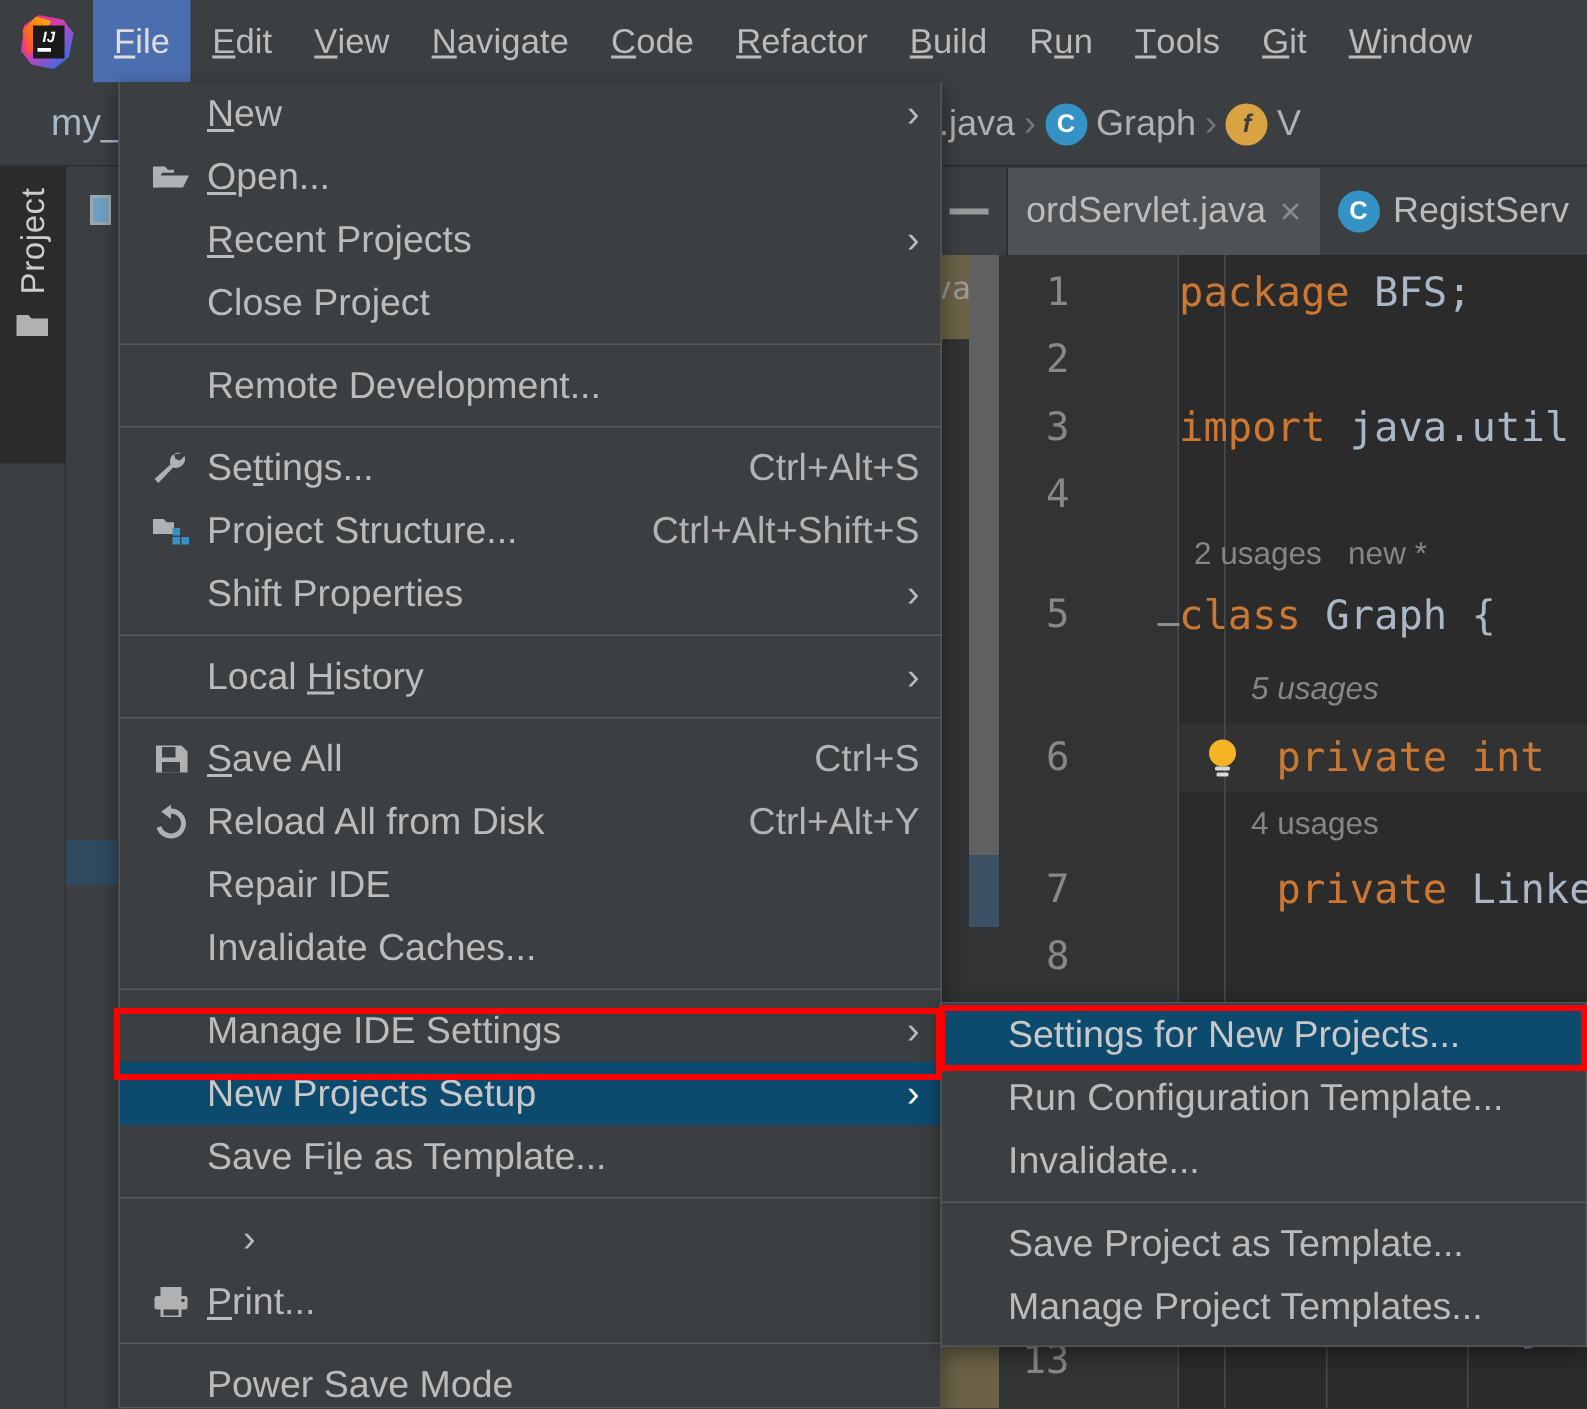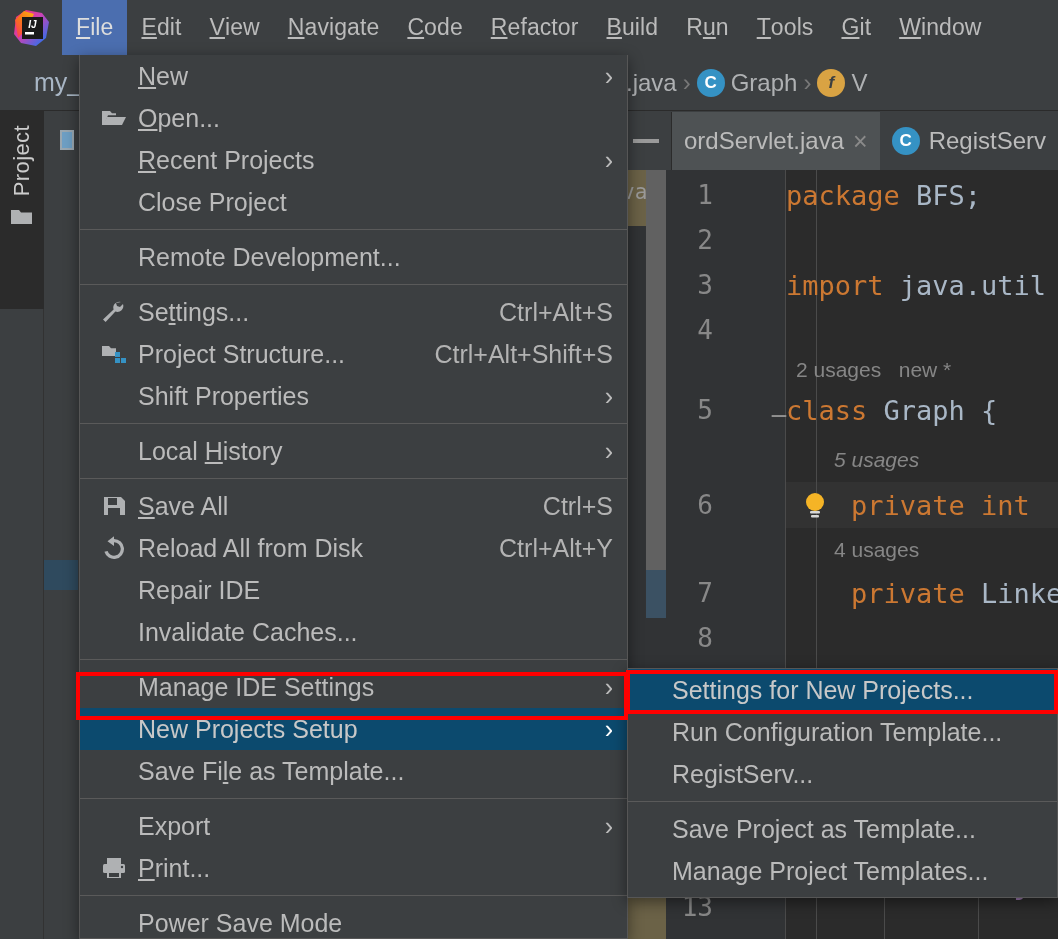--- a/index.html
+++ b/index.html
@@ -466,21 +466,20 @@
         <span class="mi-label">New Projects Setup</span>
         <span class="mi-arrow">›</span>
       </div>
       <div class="mi">
         <span class="mi-icon"></span>
         <span class="mi-label">Save Fi<u>l</u>e as Template...</span>
       </div>
       <div class="msep"></div>
       <div class="mi">
         <span class="mi-icon"></span>
-        <span class="mi-label">Export</span>
         <span class="mi-arrow">›</span>
       </div>
       <div class="mi">
         <span class="mi-icon">
           <svg width="26" height="24" viewBox="0 0 26 24">
             <rect x="6" y="2" width="14" height="6" fill="#AFB1B3"></rect>
             <rect x="2" y="8" width="22" height="9" rx="1.5" fill="#AFB1B3"></rect>
             <rect x="6" y="15" width="14" height="7" fill="#AFB1B3"></rect>
             <rect x="8" y="17" width="10" height="4" fill="#3C3F41"></rect>
             <circle cx="21" cy="11" r="1.2" fill="#3C3F41"></circle>
@@ -496,21 +495,21 @@
     </div>
 
   <div class="submenu" id="new-projects-submenu">
       <div class="mi selected">
         <span class="mi-label">Settings for New Projects...</span>
       </div>
       <div class="mi">
         <span class="mi-label">Run Configuration Template...</span>
       </div>
       <div class="mi">
-        <span class="mi-label">RegistServ...</span>
+        <span class="mi-label">Invalidate...</span>
       </div>
       <div class="msep"></div>
       <div class="mi">
         <span class="mi-label">Save Project as Template...</span>
       </div>
       <div class="mi">
         <span class="mi-label">Manage Project Templates...</span>
       </div>
     </div>
 

